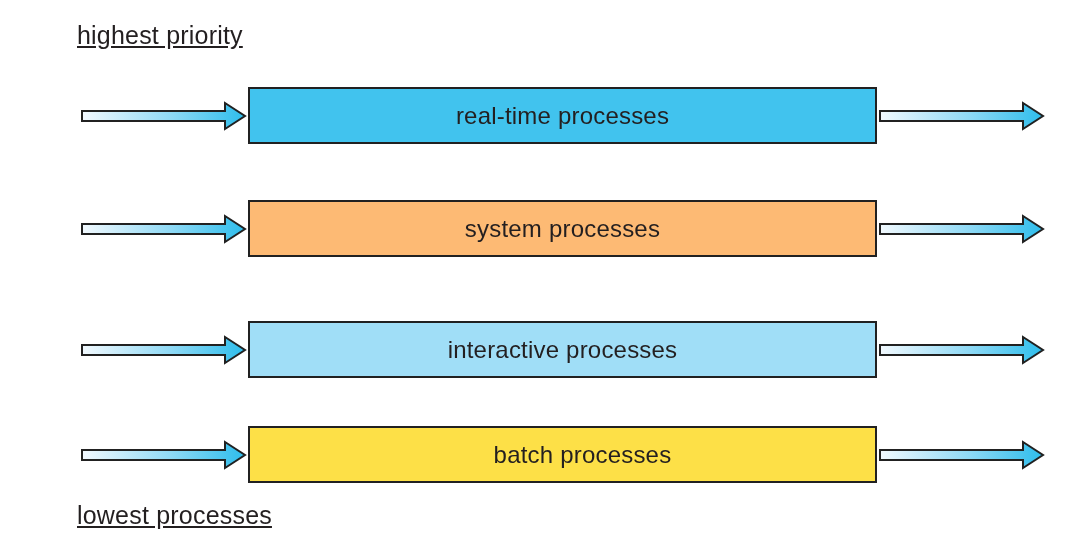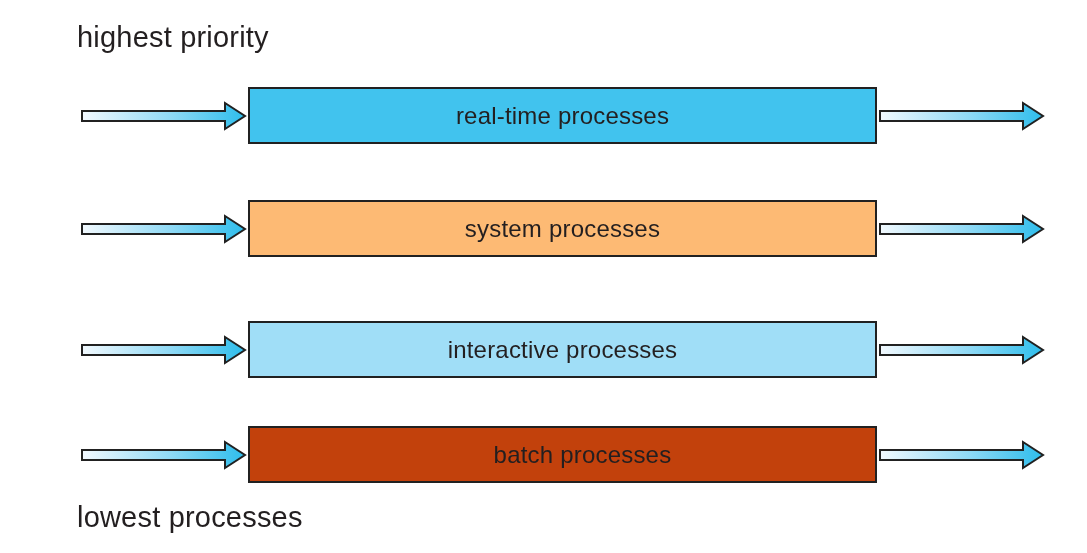--- a/index.html
+++ b/index.html
@@ -13,22 +13,23 @@
     overflow: hidden;
   }
   .canvas {
     position: relative;
     width: 1087px;
     height: 553px;
   }
   .corner-label {
     position: absolute;
     left: 77px;
-    font-size: 29px;
+    font-size: 25px;
     letter-spacing: 0.2px;
+    text-decoration: underline;
   }
   .corner-label.top { top: 21px; }
   .corner-label.bottom { top: 501px; }
 
   .queue-row {
     position: absolute;
     left: 0;
     width: 1087px;
     height: 57px;
   }
@@ -113,21 +114,21 @@
     </div>
     <svg class="arrow out" width="166" height="30" viewBox="0 0 166 30">
       <polygon points="1,10 144,10 144,2 164,15 144,28 144,20 1,20" fill="url(#ag)" stroke-width="2" stroke-linejoin="miter" style="stroke: rgb(33, 33, 33);"></polygon>
     </svg>
   </div>
 
   <div class="queue-row r3">
     <svg class="arrow in" width="166" height="30" viewBox="0 0 166 30">
       <polygon points="1,10 144,10 144,2 164,15 144,28 144,20 1,20" fill="url(#ag)" stroke-width="2" stroke-linejoin="miter" style="stroke: rgb(33, 33, 33);"></polygon>
     </svg>
-    <div class="queue-bar" style="background-color: #c2410c; border-color: rgb(33, 33, 33); padding-left: 40px;">
+    <div class="queue-bar" style="background-color: #fde047; border-color: rgb(33, 33, 33); padding-left: 40px;">
       <span class="bar-label">batch processes</span>
     </div>
     <svg class="arrow out" width="166" height="30" viewBox="0 0 166 30">
       <polygon points="1,10 144,10 144,2 164,15 144,28 144,20 1,20" fill="url(#ag)" stroke-width="2" stroke-linejoin="miter" style="stroke: rgb(33, 33, 33);"></polygon>
     </svg>
   </div>
 
   <div class="corner-label bottom">lowest processes</div>
 </div>
 

